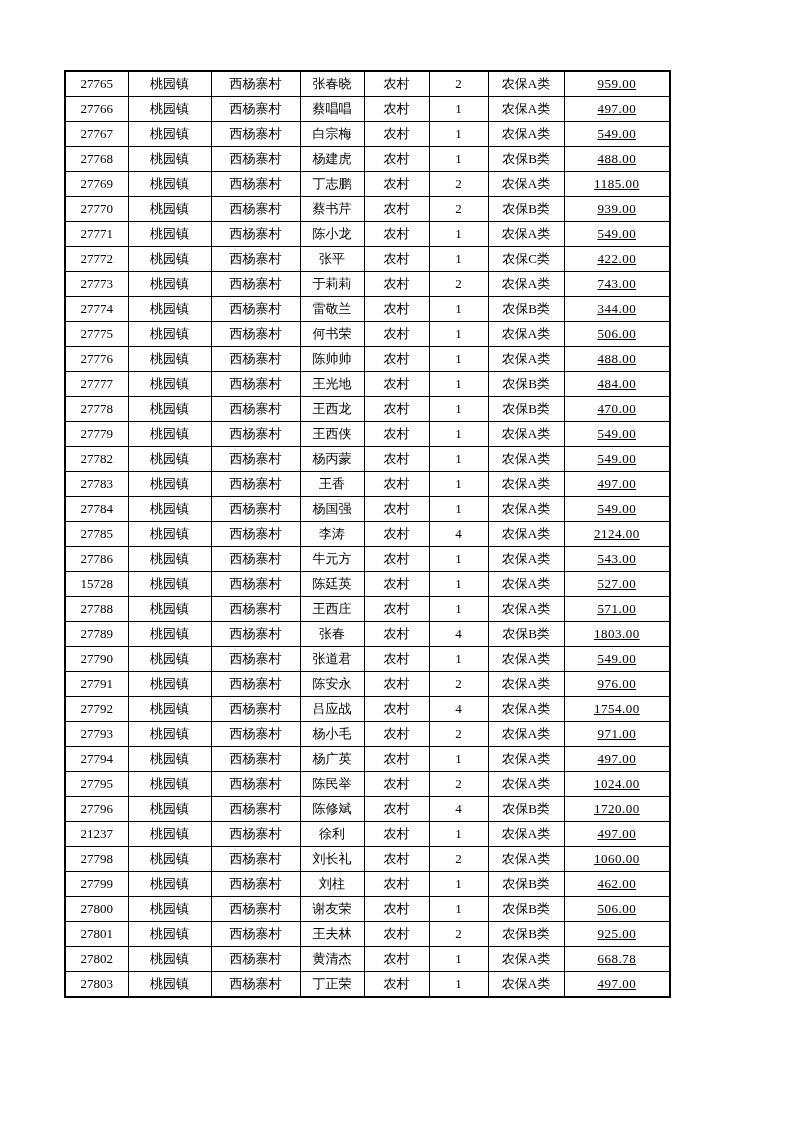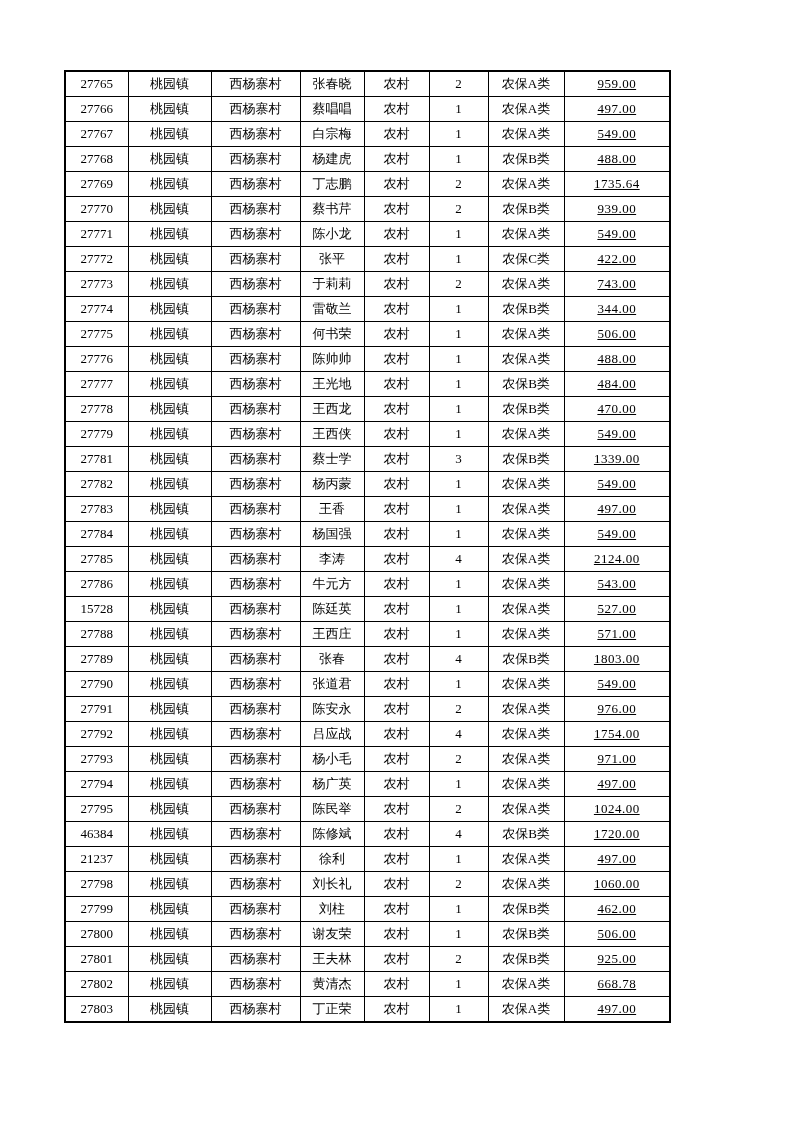--- a/index.html
+++ b/index.html
@@ -100,21 +100,21 @@
           <td class="amount-cell">488.00</td>
         </tr>
         <tr>
           <td>27769</td>
           <td>桃园镇</td>
           <td>西杨寨村</td>
           <td>丁志鹏</td>
           <td>农村</td>
           <td>2</td>
           <td>农保A类</td>
-          <td class="amount-cell">1735.64</td>
+          <td class="amount-cell">1185.00</td>
         </tr>
         <tr>
           <td>27770</td>
           <td>桃园镇</td>
           <td>西杨寨村</td>
           <td>蔡书芹</td>
           <td>农村</td>
           <td>2</td>
           <td>农保B类</td>
           <td class="amount-cell">939.00</td>
@@ -203,30 +203,20 @@
           <td>27779</td>
           <td>桃园镇</td>
           <td>西杨寨村</td>
           <td>王西侠</td>
           <td>农村</td>
           <td>1</td>
           <td>农保A类</td>
           <td class="amount-cell">549.00</td>
         </tr>
         <tr>
-          <td>27781</td>
-          <td>桃园镇</td>
-          <td>西杨寨村</td>
-          <td>蔡士学</td>
-          <td>农村</td>
-          <td>3</td>
-          <td>农保B类</td>
-          <td class="amount-cell">1339.00</td>
-        </tr>
-        <tr>
           <td>27782</td>
           <td>桃园镇</td>
           <td>西杨寨村</td>
           <td>杨丙蒙</td>
           <td>农村</td>
           <td>1</td>
           <td>农保A类</td>
           <td class="amount-cell">549.00</td>
         </tr>
         <tr>
@@ -353,21 +343,21 @@
           <td>27795</td>
           <td>桃园镇</td>
           <td>西杨寨村</td>
           <td>陈民举</td>
           <td>农村</td>
           <td>2</td>
           <td>农保A类</td>
           <td class="amount-cell">1024.00</td>
         </tr>
         <tr>
-          <td>46384</td>
+          <td>27796</td>
           <td>桃园镇</td>
           <td>西杨寨村</td>
           <td>陈修斌</td>
           <td>农村</td>
           <td>4</td>
           <td>农保B类</td>
           <td class="amount-cell">1720.00</td>
         </tr>
         <tr>
           <td>21237</td>

